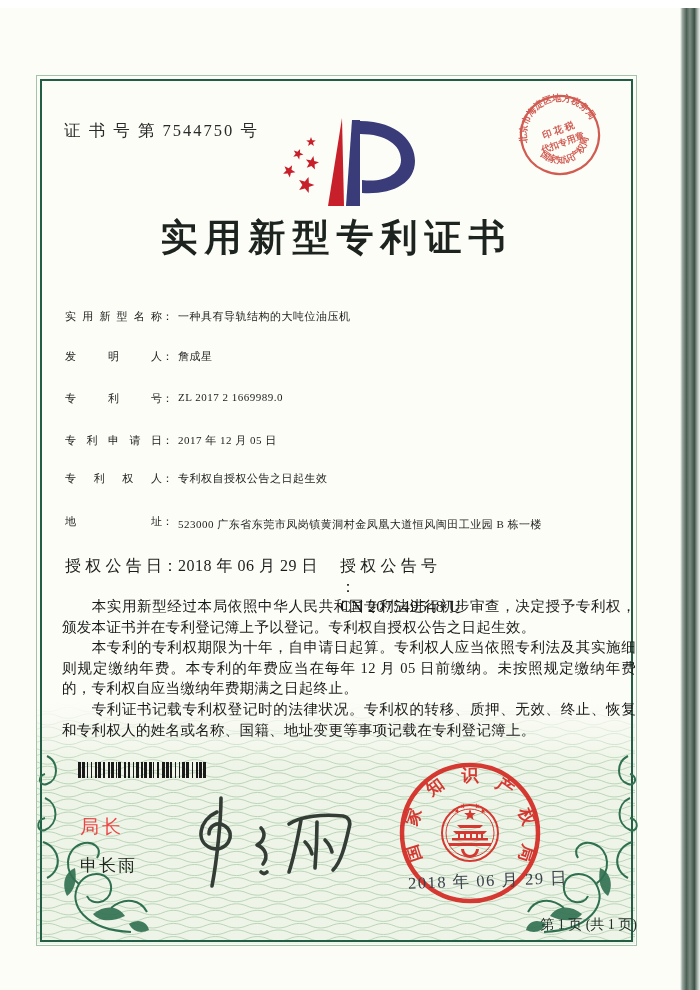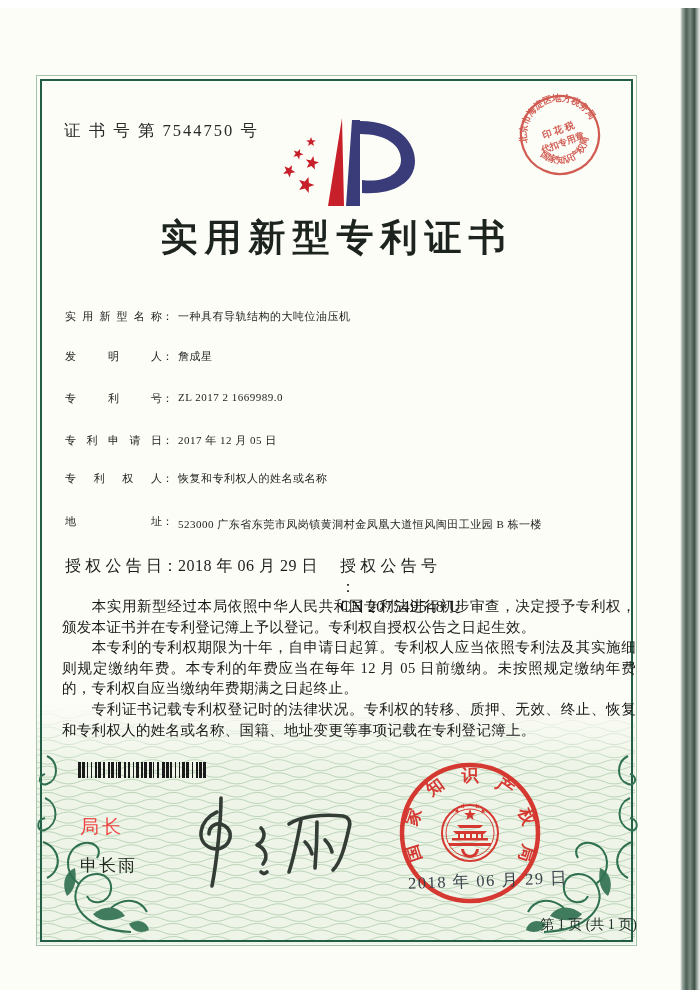--- a/index.html
+++ b/index.html
@@ -168,21 +168,21 @@
     <span class="field-value">ZL 2017 2 1669989.0</span>
   </div>
   <div class="field-row z4" style="top:425px">
     <span class="field-label">专利申请日</span>
       <span class="field-colon">：</span>
     <span class="field-value">2017 年 12 月 05 日</span>
   </div>
   <div class="field-row z4" style="top:463px">
     <span class="field-label">专利权人</span>
       <span class="field-colon">：</span>
-    <span class="field-value">恢复和专利权人的姓名或名称</span>
+    <span class="field-value">专利权自授权公告之日起生效</span>
   </div>
   <div class="field-row z4" style="top:506px">
     <span class="field-label">地址</span>
       <span class="field-colon">：</span>
     <span class="field-value wrap">523000 广东省东莞市凤岗镇黄洞村金凤凰大道恒风闽田工业园 B 栋一楼</span>
   </div>
   <div class="row2-group z4">
     <span class="field-label">授权公告日</span>
       <span class="field-colon">：</span>
     <span class="field-value">2018 年 06 月 29 日</span>

